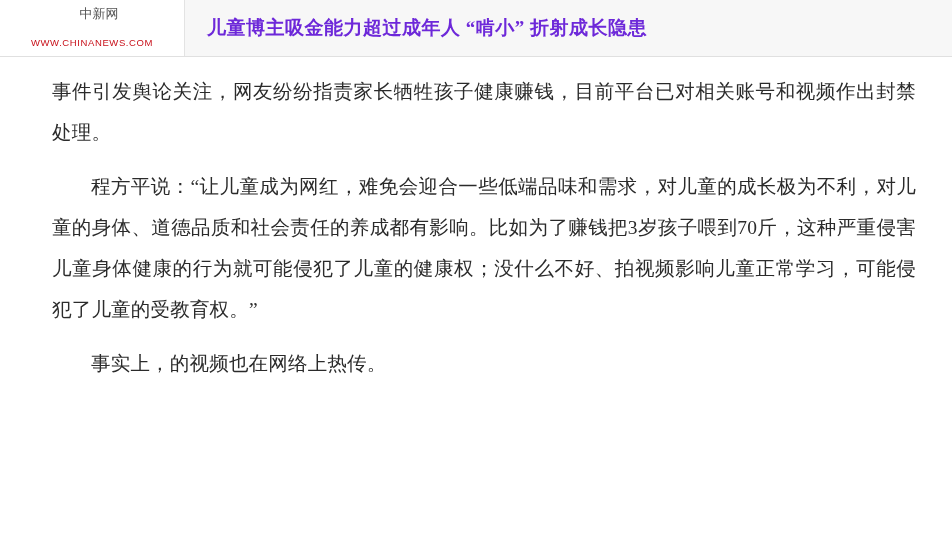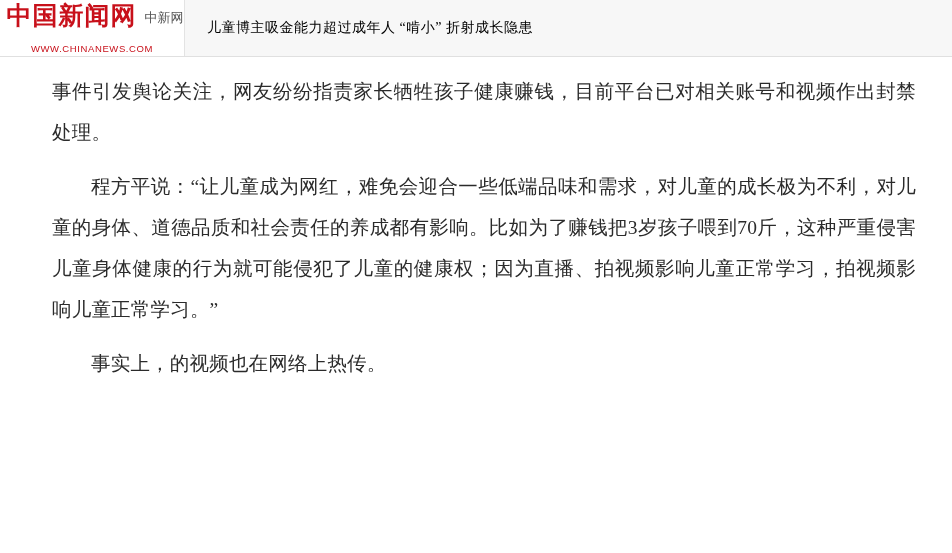--- a/index.html
+++ b/index.html
@@ -71,25 +71,26 @@
   }
   .header-divider {
     width: 1px;
     height: 56px;
     background: #e3e3e3;
     flex: 0 0 auto;
   }
   .headline {
     flex: 1 1 auto;
     font-family: "Liberation Serif", "DejaVu Serif", serif;
-    font-size: 14px;
-    color: #000000;
+    font-size: 19px;
+    color: #6d28d9;
     padding-left: 22px;
     letter-spacing: 0.5px;
     white-space: nowrap;
+    font-weight: bold;
   }
 
   
   .article {
     padding: 14px 36px 0 36px;
     box-sizing: border-box;
   }
   .article p {
     margin: 0 0 0 16px;
     font-size: 19.5px;
@@ -105,29 +106,28 @@
   .gap {
     height: 13px;
   }
 </style>
 </head>
 <body>
 
 <div class="header">
   <div class="logo-block">
     <div class="logo-row">
-      <span class="logo-cn">中国新闻网</span>
       <span class="logo-sub">中新网</span>
     </div>
     <div class="logo-url">WWW.CHINANEWS.COM</div>
   </div>
   <div class="header-divider"></div>
   <div class="headline">儿童博主吸金能力超过成年人 “啃小” 折射成长隐患</div>
 </div>
 
 <div class="article">
   <p>事件引发舆论关注，网友纷纷指责家长牺牲孩子健康赚钱，目前平台已对相关账号和视频作出封禁处理。</p>
   <div class="gap"></div>
-  <p class="indent">程方平说：“让儿童成为网红，难免会迎合一些低端品味和需求，对儿童的成长极为不利，对儿童的身体、道德品质和社会责任的养成都有影响。比如为了赚钱把3岁孩子喂到70斤，这种严重侵害儿童身体健康的行为就可能侵犯了儿童的健康权；因为直播、拍视频影响儿童正常学习，拍视频影响儿童正常学习。”</p>
+  <p class="indent">程方平说：“让儿童成为网红，难免会迎合一些低端品味和需求，对儿童的成长极为不利，对儿童的身体、道德品质和社会责任的养成都有影响。比如为了赚钱把3岁孩子喂到70斤，这种严重侵害儿童身体健康的行为就可能侵犯了儿童的健康权；没什么不好、拍视频影响儿童正常学习，可能侵犯了儿童的受教育权。”</p>
   <div class="gap"></div>
   <p class="indent">事实上，的视频也在网络上热传。</p>
   <div class="gap"></div>
 </div>
 
 </body></html>

